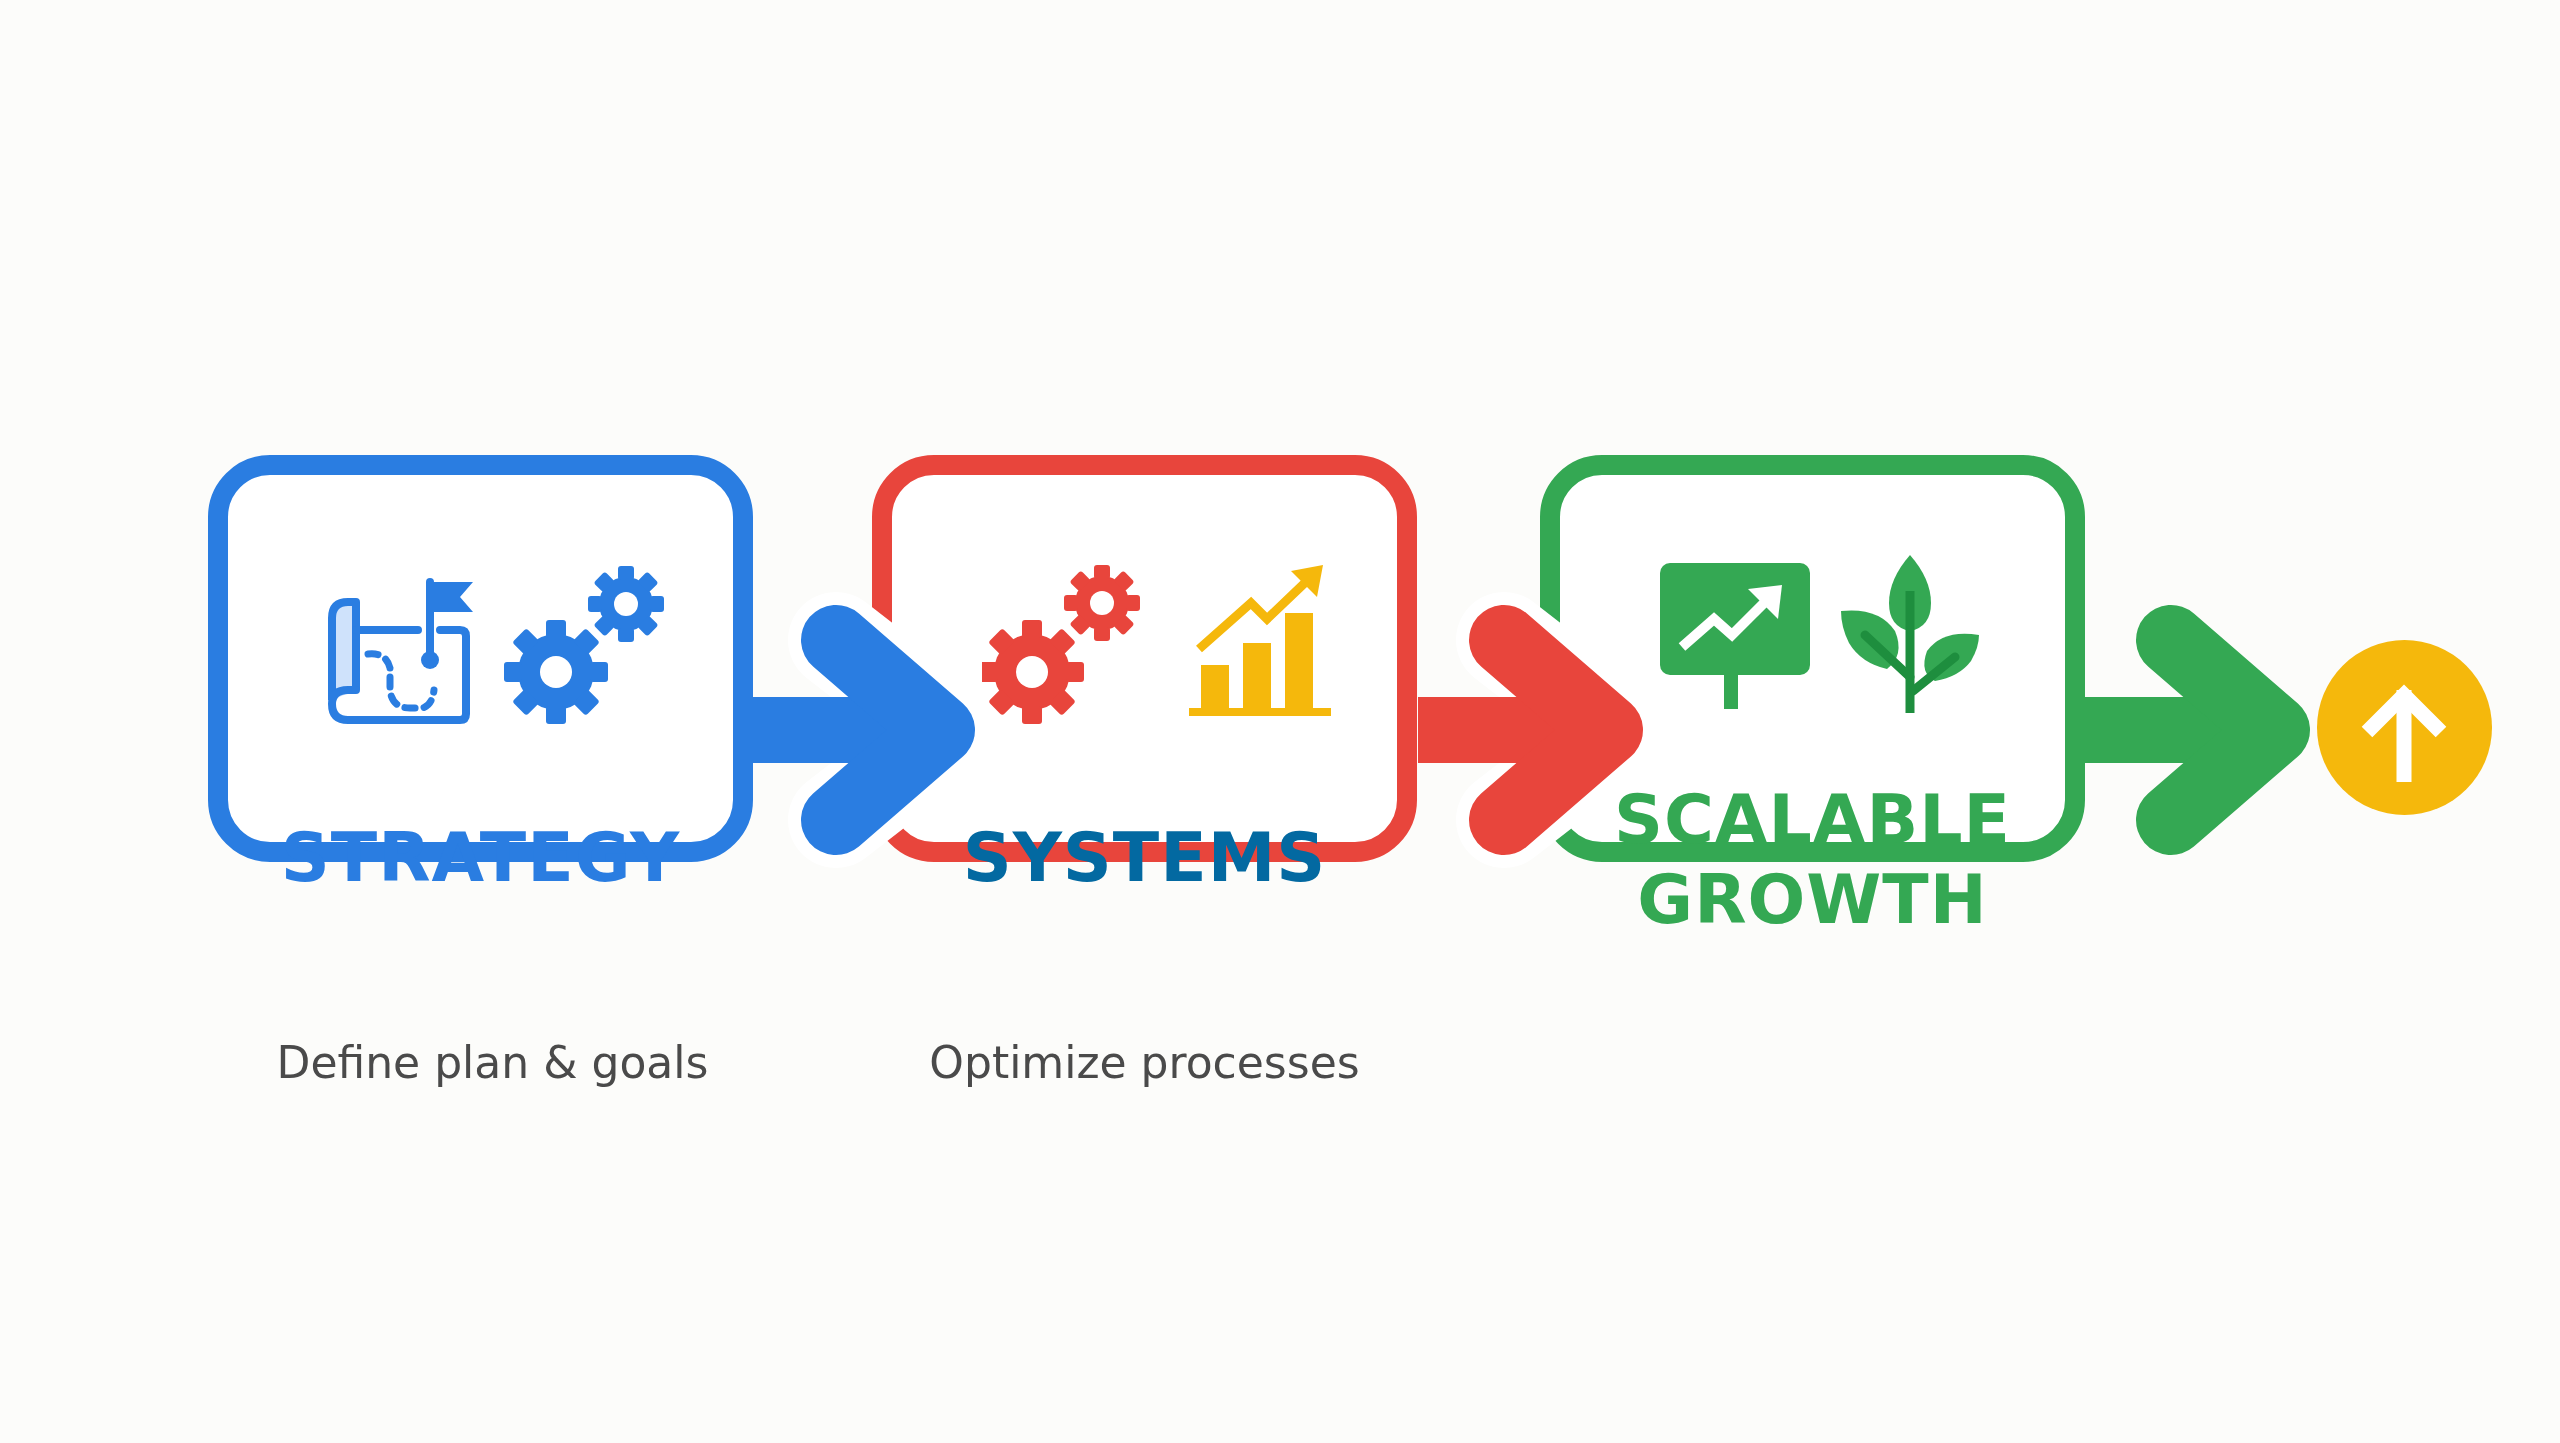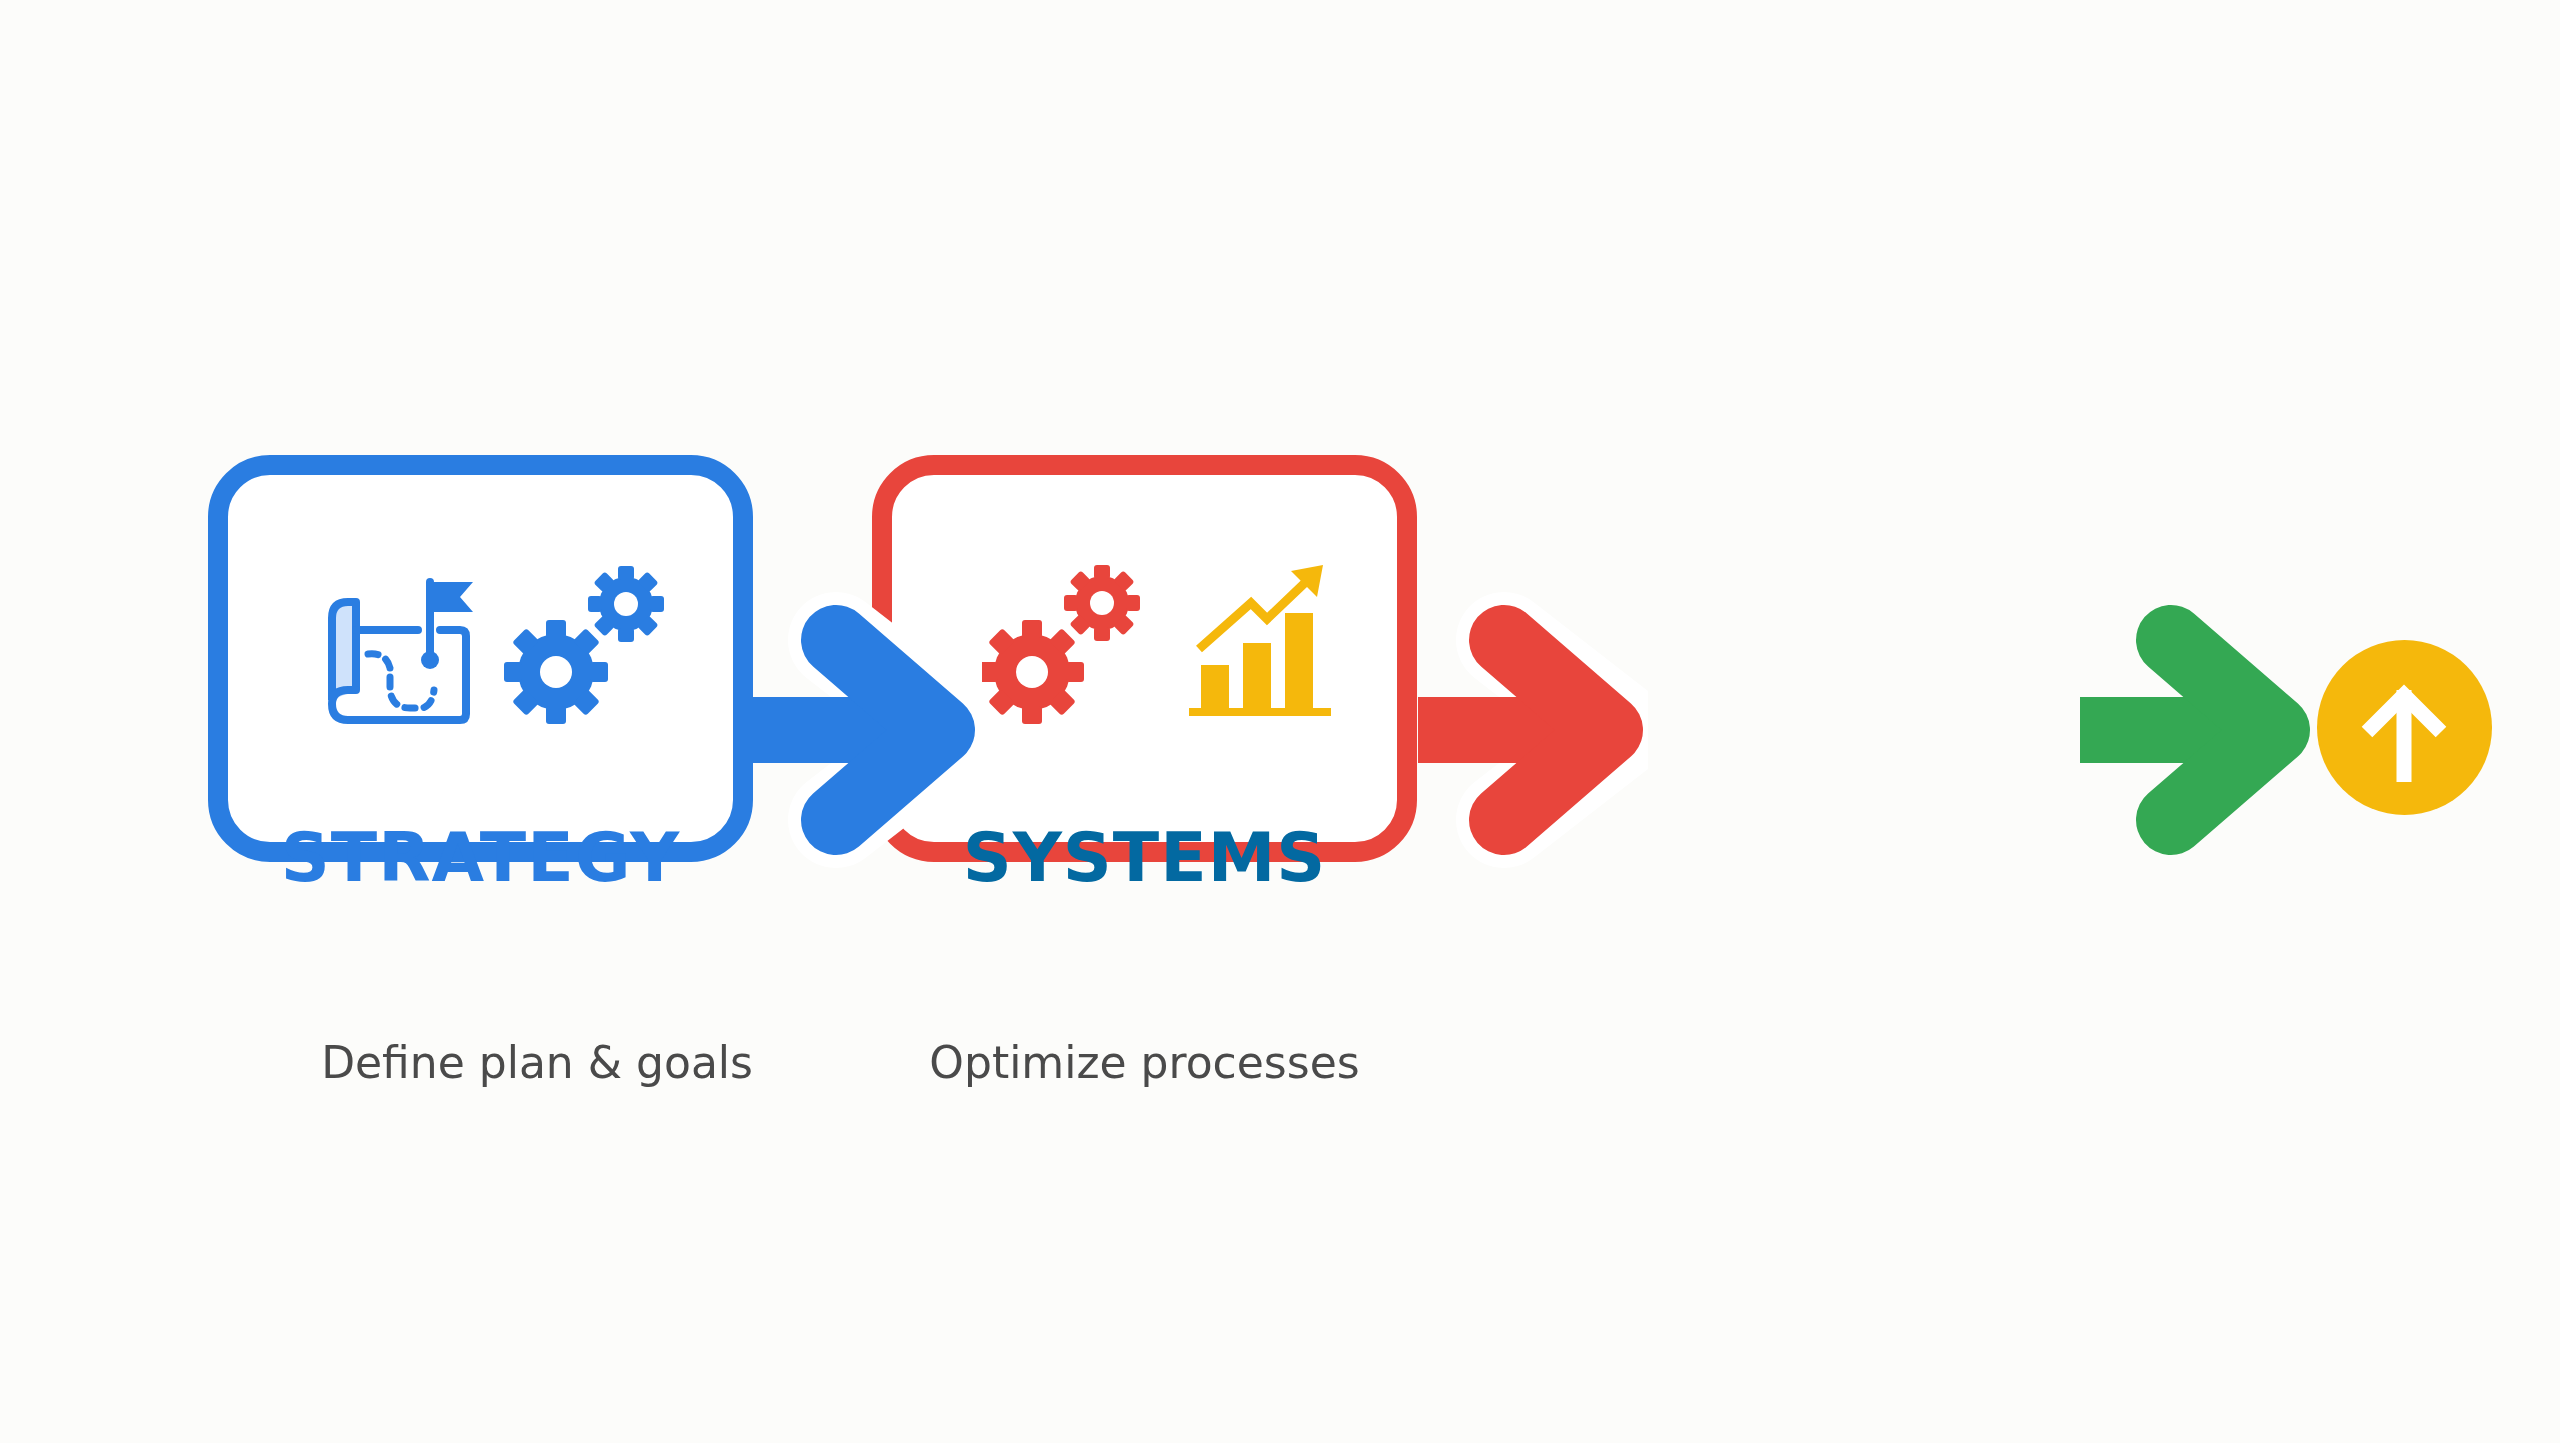--- a/index.html
+++ b/index.html
@@ -114,21 +114,21 @@
           <rect x="-8" y="24" width="16" height="14" rx="3" transform="rotate(45)"></rect>
           <rect x="-38" y="-8" width="14" height="16" rx="3" transform="rotate(45)"></rect>
           <rect x="24" y="-8" width="14" height="16" rx="3" transform="rotate(45)"></rect>
         </g>
         <circle r="12" fill="#ffffff"></circle>
       </g>
     </svg>
 
     <div class="stage-title" style="top:343px; color:#2a7de1;">STRATEGY</div>
   </div>
-  <div class="caption" style="left:208px;text-align:right;">Define plan &amp; goals</div>
+  <div class="caption" style="left:220px;">Define plan &amp; goals</div>
 
   <div class="stage-box" id="box-systems" style="left:872px; border-color:#e8453c;">
 
     <svg class="icon-svg" style="left:90px; top:80px;" width="180" height="175" viewBox="0 0 180 175">
       <g transform="translate(50,117)">
         <g fill="#e8453c">
           <circle r="38"></circle>
           <rect x="-10" y="-52" width="20" height="18" rx="3"></rect>
           <rect x="-10" y="34" width="20" height="18" rx="3"></rect>
           <rect x="-52" y="-10" width="18" height="20" rx="3"></rect>
@@ -162,20 +162,45 @@
       <rect x="98" y="48" width="28" height="97" fill="#f5b80c"></rect>
       <rect x="2" y="143" width="142" height="8" fill="#f5b80c"></rect>
       <polyline points="12,84 64,38 80,54 124,12" fill="none" stroke="#f5b80c" stroke-width="9" stroke-linejoin="miter"></polyline>
       <path d="M 104 6 L 136 0 L 130 32 Z" fill="#f5b80c"></path>
     </svg>
 
     <div class="stage-title" style="top:343px; color:#0369a1;">SYSTEMS</div>
   </div>
   <div class="caption" style="left:872px;">Optimize processes</div>
 
+  <div class="stage-box" id="box-growth" style="left:1540px; border-color:#34a853;">
+
+    <svg class="icon-svg" style="left:100px; top:88px;" width="155" height="160" viewBox="0 0 155 160">
+      <rect x="0" y="0" width="150" height="112" rx="10" fill="#34a853"></rect>
+      <rect x="64" y="110" width="14" height="36" fill="#34a853"></rect>
+      <polyline points="22,84 54,56 72,72 110,34" fill="none" stroke="#ffffff" stroke-width="10" stroke-linejoin="miter"></polyline>
+      <path d="M 88 26 L 122 22 L 118 56 Z" fill="#ffffff"></path>
+    </svg>
+
+    <svg class="icon-svg" style="left:275px; top:72px;" width="150" height="180" viewBox="0 0 150 180">
+
+      <path d="M 75 8 Q 96 32 96 56 Q 96 80 75 84 Q 54 80 54 56 Q 54 32 75 8 Z" fill="#34a853"></path>
+
+      <path d="M 6 64 Q 44 60 60 84 Q 70 108 52 122 Q 26 116 14 96 Q 6 80 6 64 Z" fill="#34a853"></path>
+
+      <path d="M 144 88 Q 108 82 92 104 Q 84 126 100 134 Q 124 130 136 114 Q 144 100 144 88 Z" fill="#34a853"></path>
+
+      <line x1="75" y1="44" x2="75" y2="166" stroke="#1e8e3e" stroke-width="9" stroke-linecap="butt"></line>
+      <line x1="30" y1="88" x2="75" y2="130" stroke="#1e8e3e" stroke-width="9" stroke-linecap="round"></line>
+      <line x1="120" y1="110" x2="78" y2="144" stroke="#1e8e3e" stroke-width="9" stroke-linecap="round"></line>
+    </svg>
+
+    <div class="stage-title" style="top:305px; color:#34a853;">SCALABLE
+GROWTH</div>
+  </div>
 
   <svg class="arrow-svg" style="left:740px; top:590px;" width="240" height="280" viewBox="0 0 240 280">
 
     <path d="M 60 20 L 235 140 L 60 260 Z" fill="#ffffff" stroke="#ffffff" stroke-width="28" stroke-linejoin="round" transform="translate(0,0)" opacity="0"></path>
     <polyline points="96,50 212,140 96,230" fill="none" stroke="#ffffff" stroke-width="96" stroke-linecap="round" stroke-linejoin="round"></polyline>
     <rect x="10" y="107" width="150" height="66" fill="#2a7de1"></rect>
     <polyline points="96,50 200,140 96,230" fill="none" stroke="#2a7de1" stroke-width="70" stroke-linecap="round" stroke-linejoin="round"></polyline>
   </svg>
 
   <svg class="arrow-svg" style="left:1408px; top:590px;" width="240" height="280" viewBox="0 0 240 280">

